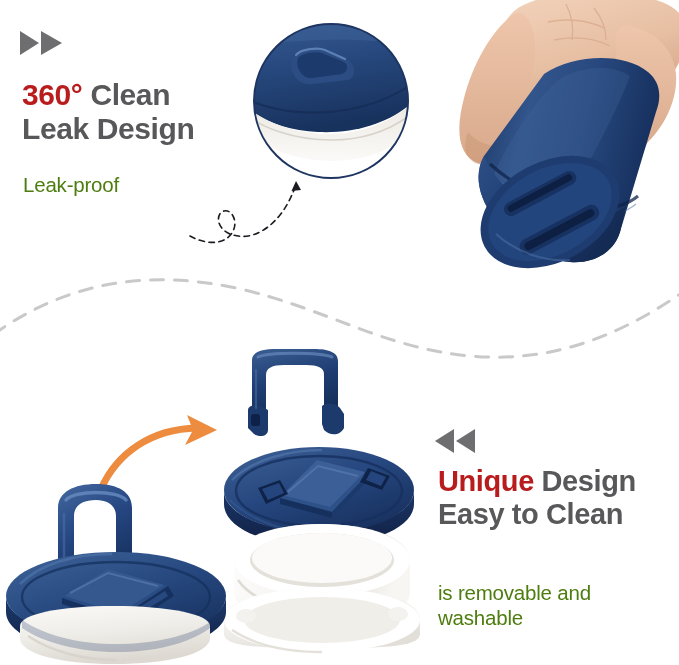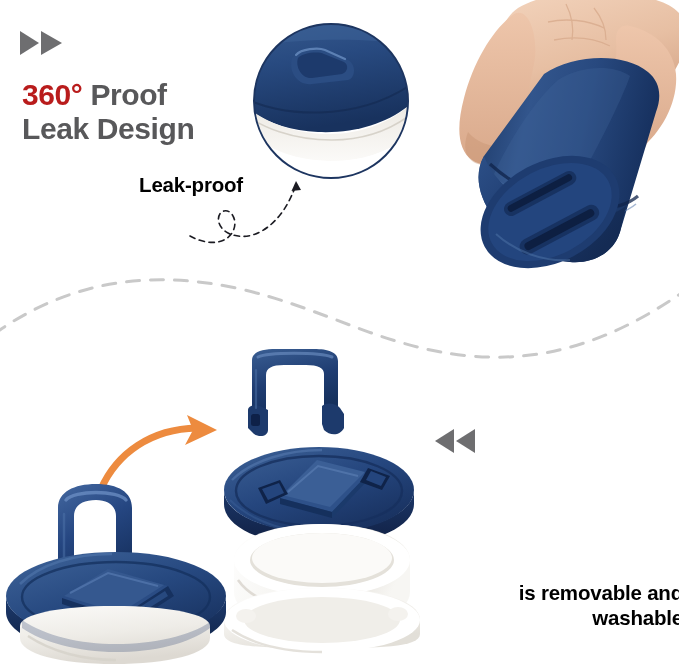--- a/index.html
+++ b/index.html
@@ -20,25 +20,24 @@
   .head{
     position:absolute;
     font-weight:bold;
     color:#58585a;
     letter-spacing:-0.4px;
     line-height:1.14;
   }
   .head .accent{color:#b91c1c;}
   .sub{
     position:absolute;
-    font-weight:bold;
-    color:#000000;
+    font-weight:normal;
+    color:#4d7c0f;
     letter-spacing:-0.2px;
     line-height:1.22;
-    text-align:right;
   }
 
   
   #tl-head{left:22px; top:78px; font-size:30px; width:250px;}
   #tl-sub {left:23px; top:172px; font-size:20.5px; width:220px;}
 
   
   #br-head{left:438px; top:465px; font-size:29px; width:240px;}
   #br-sub {left:438px; top:555px; font-size:20.5px; width:245px;}
 
@@ -67,21 +66,21 @@
 <div id="stage">
 
   <div class="dtri" style="left:20px; top:30px;">
     <svg width="50" height="26" viewBox="0 0 50 26">
       <polygon points="0,1 19,13 0,25" fill="#6e6e70"></polygon>
       <polygon points="21,1 42,13 21,25" fill="#6e6e70"></polygon>
     </svg>
   </div>
 
   <div class="head" id="tl-head">
-    <span class="accent">360°</span><span> Proof</span><br>
+    <span class="accent">360°</span><span> Clean</span><br>
     <span>Leak Design</span>
   </div>
 
   <div class="sub" id="tl-sub">
     <span>Leak-proof</span><br>
   </div>
 
   <div id="curly">
     <svg width="140" height="95" viewBox="0 0 140 95">
       <path d="M2,73 C18,82 36,82 44,70 C51,59 44,46 36,48 C28,50 28,64 40,70
@@ -379,20 +378,24 @@
     </svg>
   </div>
 
   <div class="dtri" style="left:433px; top:428px;">
     <svg width="50" height="26" viewBox="0 0 50 26">
       <polygon points="21,1 2,13 21,25" fill="#6e6e70"></polygon>
       <polygon points="42,1 23,13 42,25" fill="#6e6e70"></polygon>
     </svg>
   </div>
 
+  <div class="head" id="br-head">
+    <span class="accent">Unique</span><span> Design</span><br>
+    <span>Easy to Clean</span>
+  </div>
 
   <div class="sub" id="br-sub">
     <br>
     <span>is removable and</span><br>
     <span>washable</span>
   </div>
 
 </div>
 
 </body></html>

